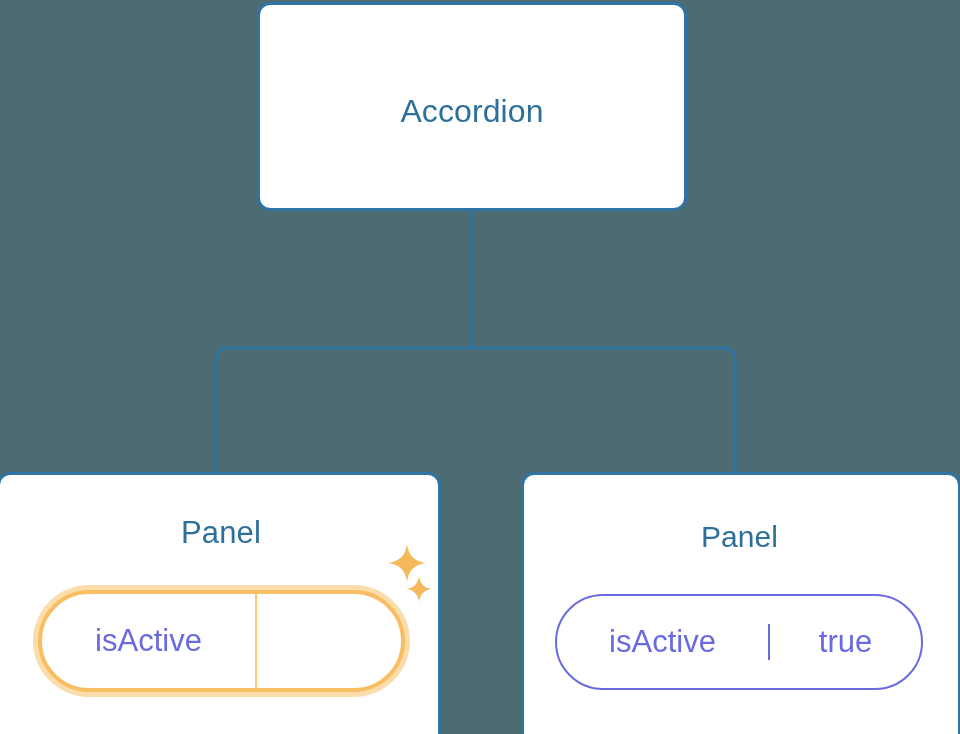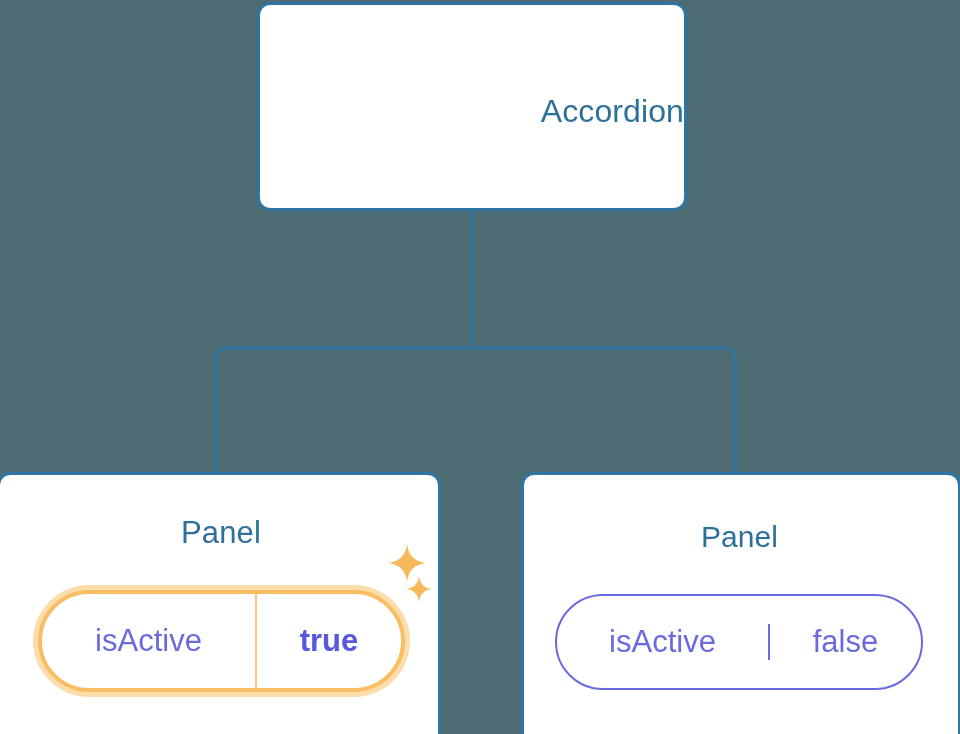--- a/index.html
+++ b/index.html
@@ -55,21 +55,20 @@
   
   #root-node {
     left: 257px;
     top: 2px;
     width: 430px;
     height: 209px;
   }
   #root-node .node-title {
     top: 88px;
     font-size: 32px;
-    text-align: right;
   }
 
   
   #panel-left {
     left: -3px;
     top: 472px;
     width: 444px;
     height: 280px;
   }
 
@@ -190,33 +189,32 @@
     <div class="node-title">Accordion</div>
   </div>
 
   <div class="node" id="panel-left">
   </div>
   <div class="node-title" style="position:absolute; left:1px; width:440px; top:515px; font-size:31px;">Panel</div>
 
   <div class="prop-pill" id="pill-left">
     <div class="pill-inner">
       <div class="prop-key">isActive</div>
-      <div class="prop-val">true</div>
     </div>
   </div>
 
   <svg class="sparkle" id="sparkle-big" viewBox="0 0 40 40" aria-hidden="true">
     <path d="M20 0 C21.6 12.2 27.8 18.4 40 20 C27.8 21.6 21.6 27.8 20 40 C18.4 27.8 12.2 21.6 0 20 C12.2 18.4 18.4 12.2 20 0 Z" fill="#f5b95c"></path>
   </svg>
   <svg class="sparkle" id="sparkle-small" viewBox="0 0 40 40" aria-hidden="true">
     <path d="M20 0 C21.6 12.2 27.8 18.4 40 20 C27.8 21.6 21.6 27.8 20 40 C18.4 27.8 12.2 21.6 0 20 C12.2 18.4 18.4 12.2 20 0 Z" fill="#f5b95c"></path>
   </svg>
 
   <div class="node" id="panel-right">
   </div>
   <div class="node-title" style="position:absolute; left:521px; width:437px; top:520px; font-size:30px;">Panel</div>
 
   <div class="prop-pill" id="pill-right">
     <div class="prop-key">isActive</div>
-    <div class="prop-val">false</div>
+    <div class="prop-val">true</div>
   </div>
 
 </div>
 
 </body></html>

